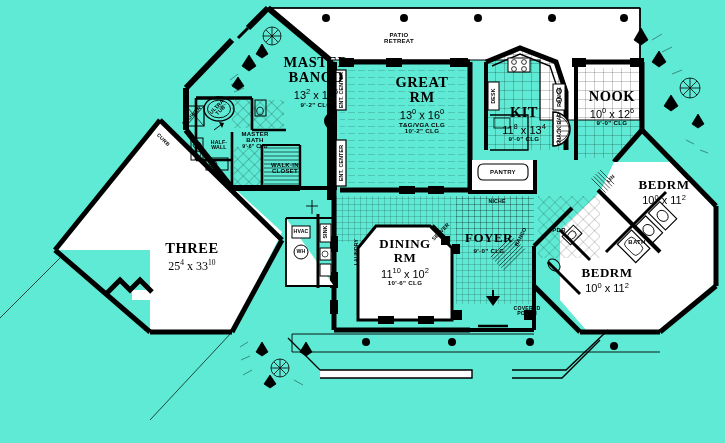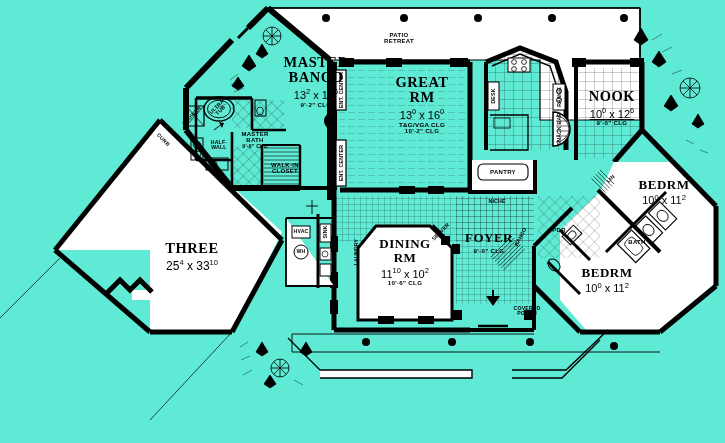--- a/index.html
+++ b/index.html
@@ -351,24 +351,31 @@
 <div class="lbl" style="left:422px;top:105px;">
   <div class="room-name rm-big">GREAT</div>
   <div class="room-name rm-big">RM</div>
   <div class="dim" style="margin-top:3px;">
     <span>13</span><sup>0</sup><span> x </span><span>16</span><sup>0</sup>
   </div>
   <div class="clg">T&amp;G/VGA CLG</div>
   <div class="clg">10'-2" CLG</div>
 </div>
 
+<div class="lbl" style="left:524px;top:124px;">
+  <div class="room-name rm-big">KIT</div>
+  <div class="dim" style="margin-top:3px;">
+    <span>11</span><sup>8</sup><span> x </span><span>13</span><sup>4</sup>
+  </div>
+  <div class="clg">9'-0" CLG</div>
+</div>
 
 <div class="lbl" style="left:612px;top:108px;">
   <div class="room-name rm-big">NOOK</div>
-  <div class="dim" style="margin-top:3px;text-decoration:underline;">
+  <div class="dim" style="margin-top:3px;">
     <span>10</span><sup>0</sup><span> x </span><span>12</span><sup>6</sup>
   </div>
   <div class="clg">9'-0" CLG</div>
 </div>
 
 <div class="lbl" style="left:664px;top:192px;">
   <div class="room-name rm-mid">BEDRM</div>
   <div class="dim" style="margin-top:2px;">
     <span>10</span><sup>0</sup><span> x </span><span>11</span><sup>2</sup>
   </div>
@@ -390,21 +397,21 @@
   <div class="clg">10'-6" CLG</div>
 </div>
 
 <div class="lbl" style="left:489px;top:243px;">
   <div class="room-name rm-mid">FOYER</div>
   <div class="clg" style="margin-top:3px;">9'-0" CLG</div>
 </div>
 
 <div class="lbl" style="left:192px;top:257px;">
   <div class="room-name rm-big">THREE</div>
-  <div class="dim" style="margin-top:3px;font-size:12px;">
+  <div class="dim" style="margin-top:3px;font-size:12px;font-family:Liberation Serif, serif;">
     <span>25</span><sup>4</sup><span> x </span><span>33</span><sup>10</sup>
   </div>
 </div>
 
 <div class="lbl" style="left:399px;top:38px;">
   <div class="tiny">PATIO</div>
   <div class="tiny">RETREAT</div>
 </div>
 
 <div class="lbl" style="left:255px;top:140px;">

